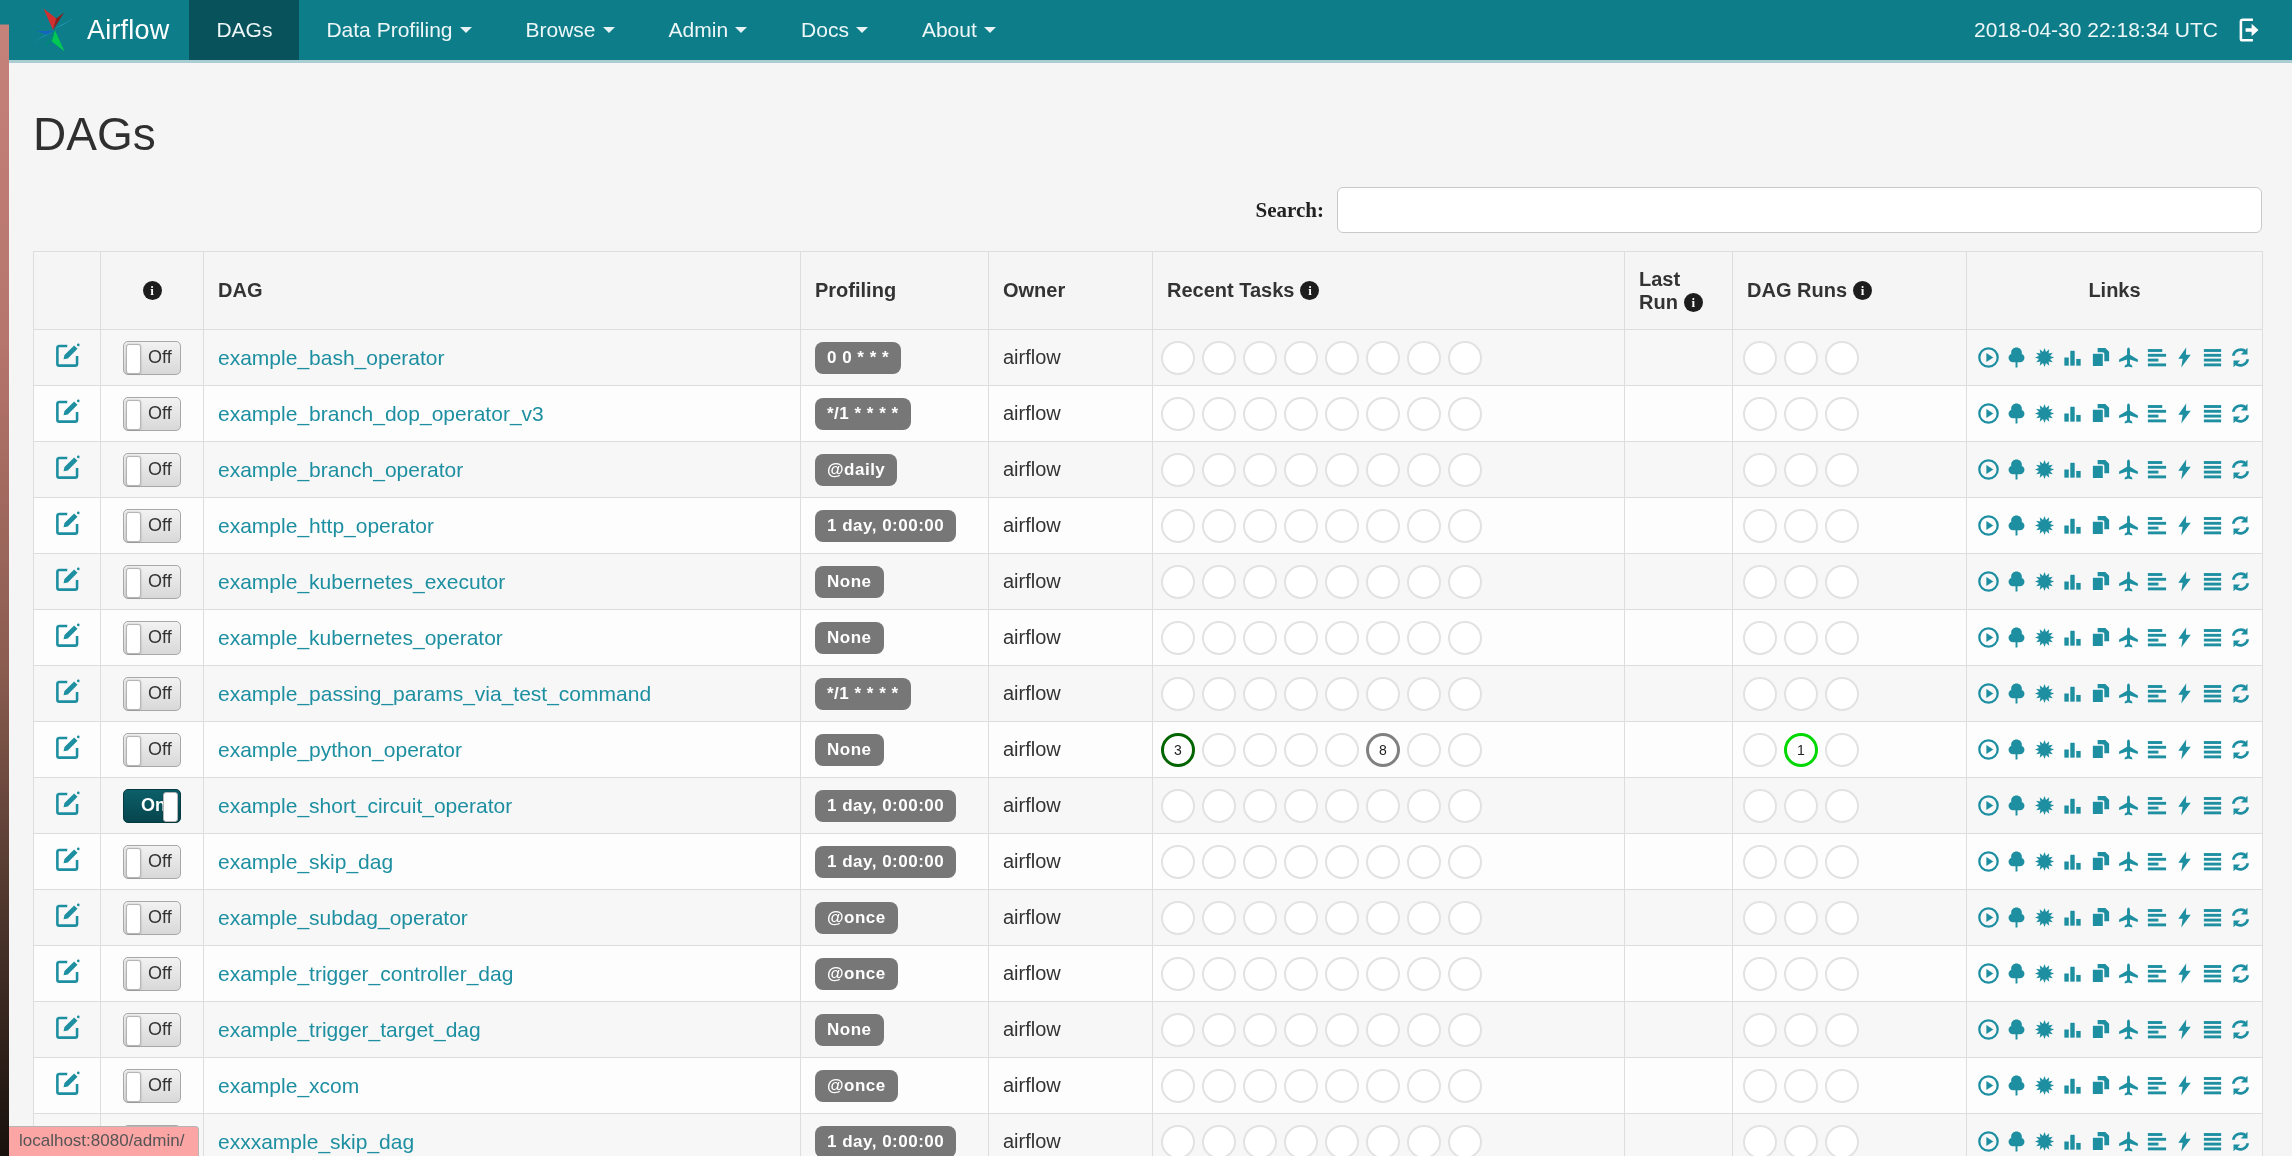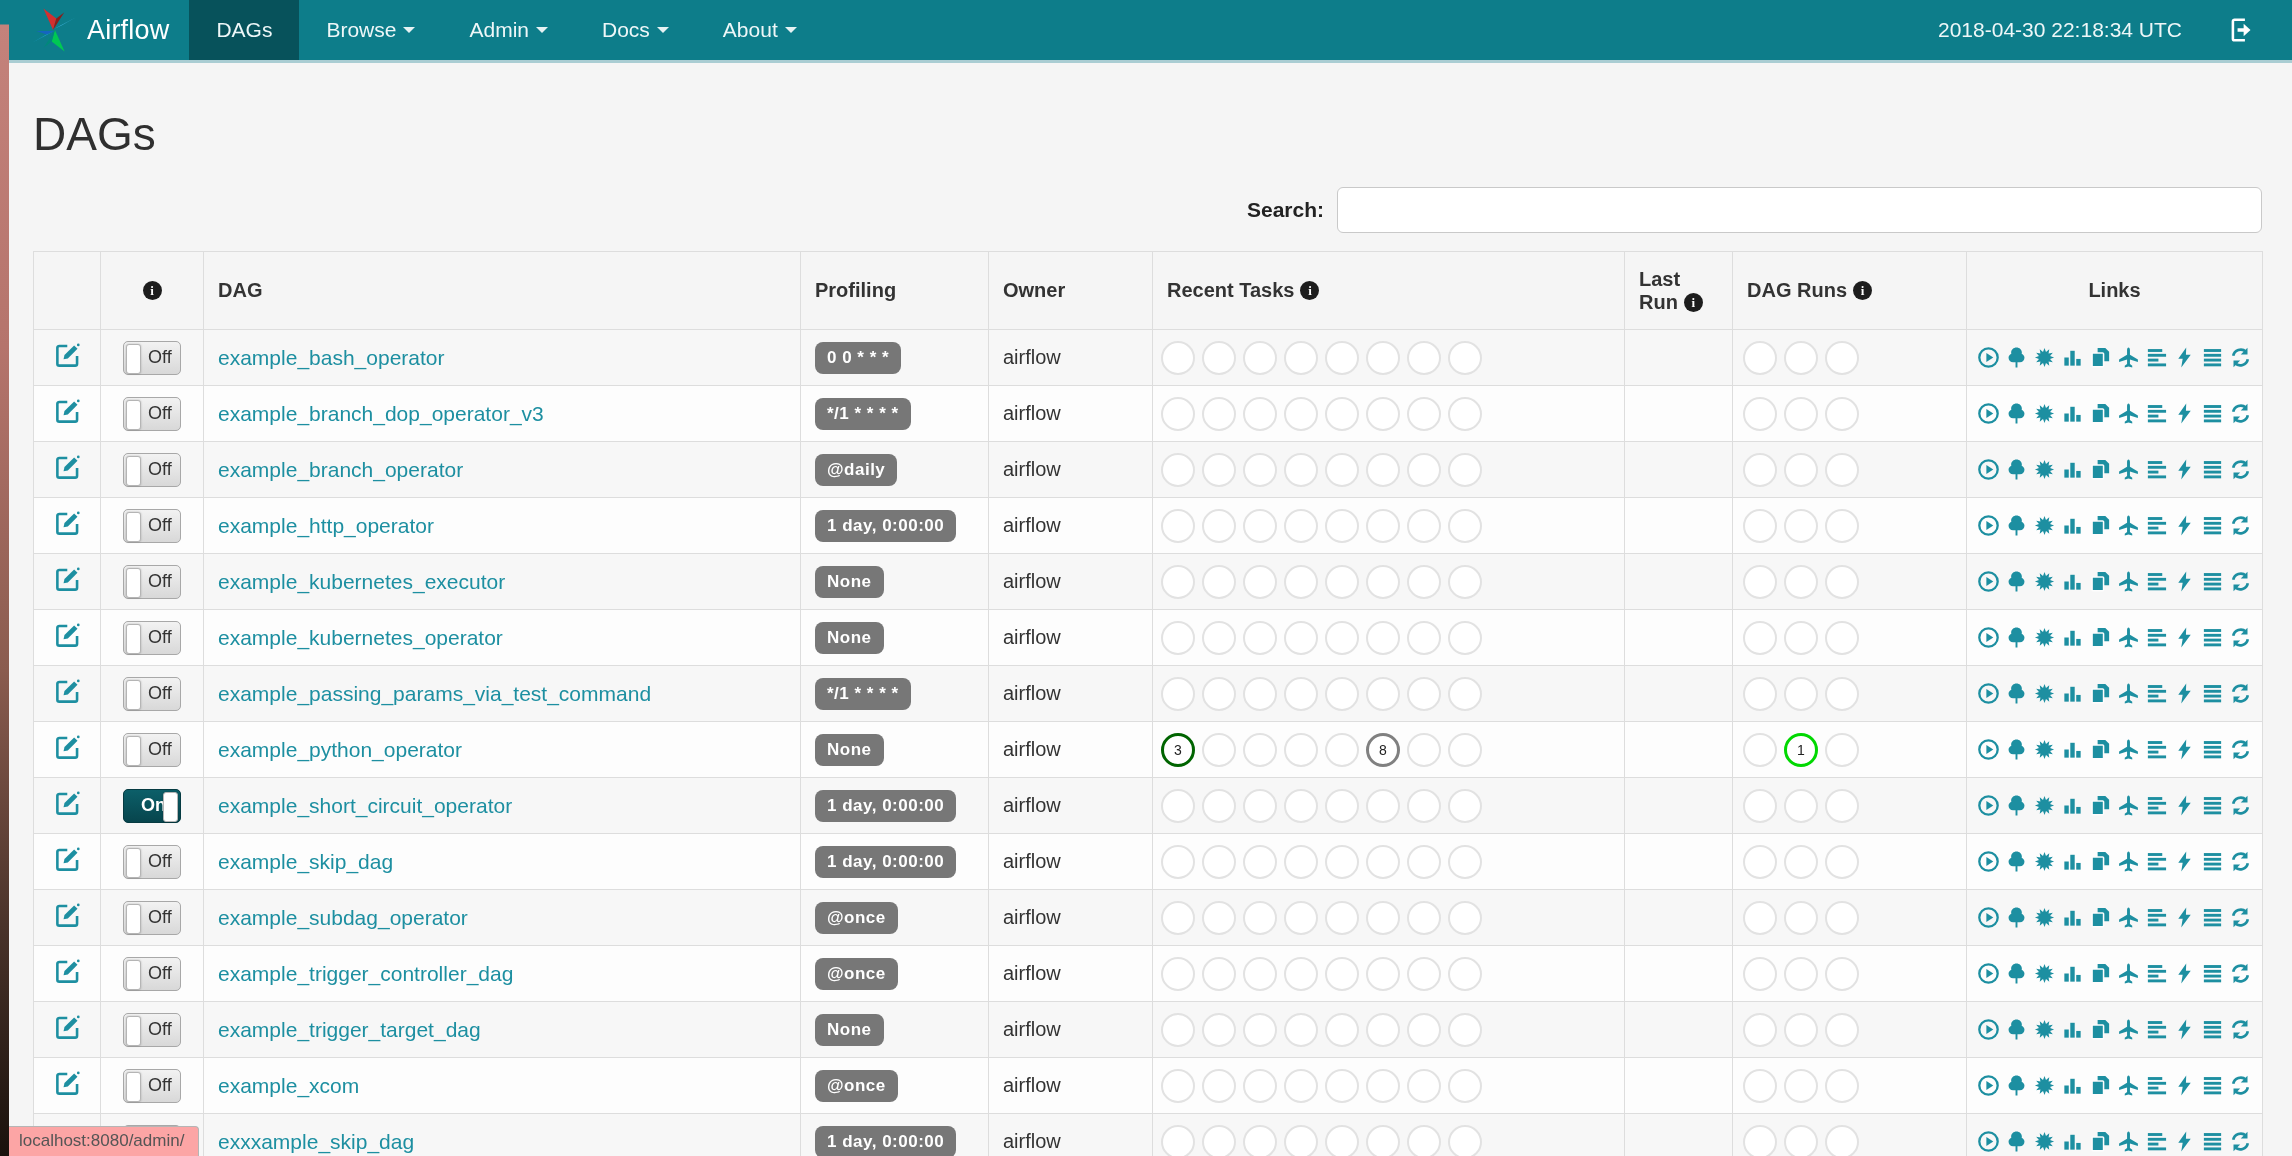--- a/index.html
+++ b/index.html
@@ -16,31 +16,31 @@
   .navbar { height:63px; background:#0d7d8a; border-bottom:3px solid #aacdd3;
     display:flex; align-items:stretch; color:#fff; }
   .brand { display:flex; align-items:center; gap:10px; padding:0 20px 0 22px; cursor:pointer; }
   .brand svg { width:46px; height:46px; }
   .brand-label { font-size:27px; color:#fff; letter-spacing:.2px; }
   .nav-items { list-style:none; display:flex; align-items:stretch; }
   .nav-item { display:flex; align-items:center; padding:0 27px; font-size:21px; color:#eef7f8; cursor:pointer; }
   .nav-item.active { background:#07525b; }
   .caret { display:inline-block; margin-left:7px; width:0; height:0;
     border-left:6px solid transparent; border-right:6px solid transparent; border-top:6px solid #e6f2f3; }
-  .nav-right { margin-left:auto; display:flex; align-items:center; gap:46px; padding-right:36px; }
+  .nav-right { margin-left:auto; display:flex; align-items:center; gap:18px; padding-right:28px; }
   .clock { font-size:21px; color:#eef7f8; }
   .logout { width:28px; height:28px; color:#fff; cursor:pointer; }
   .logout svg { width:28px; height:28px; }
 
   
   main { padding:0 30px 0 24px; }
   h1.page-title { margin:44px 0 26px 0; font-size:46px; font-weight:500; color:#2f2f2f; }
 
   .search-row { display:flex; justify-content:flex-end; align-items:center; gap:13px; margin-bottom:18px; }
-  .search-row label { font-size:21px; font-weight:bold; color:#222; }
+  .search-row label { font-size:21px; font-weight:bold; color:#222;font-family:Liberation Serif, serif; }
   .search-input { width:925px; height:46px; border:1px solid #c9c9c9; border-radius:6px;
     font-size:20px; padding:0 14px; background:#fff; outline:none; }
 
   
   table.dags { border-collapse:collapse; table-layout:fixed; width:2229px; background:#fff;
     border:1px solid #ddd; }
   col.c1{width:67px} col.c2{width:103px} col.c3{width:597px} col.c4{width:188px}
   col.c5{width:164px} col.c6{width:472px} col.c7{width:108px} col.c8{width:234px} col.c9{width:296px}
   th,td { border:1px solid #ddd; vertical-align:middle; }
   thead th { background:#f5f5f5; font-size:20px; font-weight:bold; color:#333;
@@ -163,20 +163,24 @@
         <polygon points="50,52 3,77 34,60" fill="#29b6f6"></polygon>
         <polygon points="50,52 34,60 12,52" fill="#1565c0"></polygon>
       </svg>
       <span class="brand-label">Airflow</span>
     </div>
     <ul class="nav-items" id="nav-items">
         <li class="nav-item active">
           <span class="nav-label">DAGs</span>
         </li>
         <li class="nav-item">
+          <span class="nav-label">Data Profiling</span>
+          <span class="caret"></span>
+        </li>
+        <li class="nav-item">
           <span class="nav-label">Browse</span>
           <span class="caret"></span>
         </li>
         <li class="nav-item">
           <span class="nav-label">Admin</span>
           <span class="caret"></span>
         </li>
         <li class="nav-item">
           <span class="nav-label">Docs</span>
           <span class="caret"></span>

